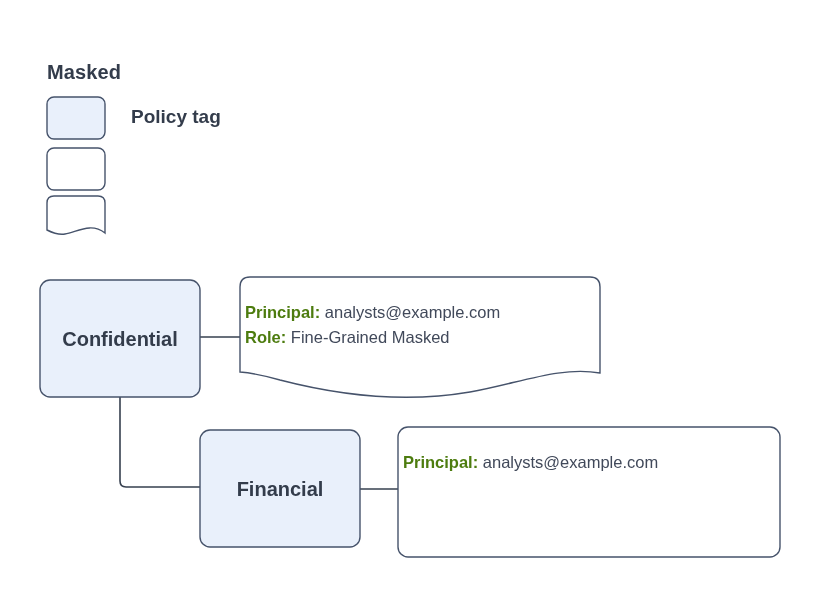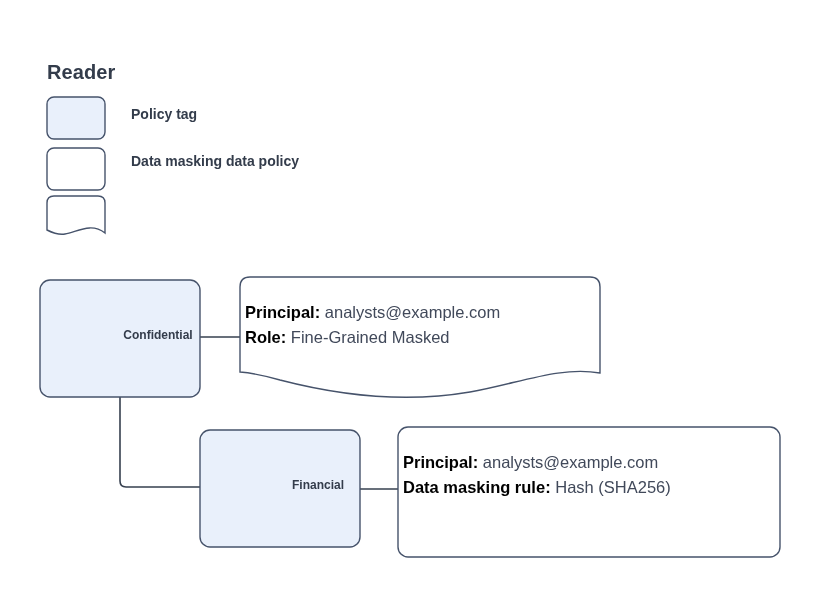--- a/index.html
+++ b/index.html
@@ -53,39 +53,38 @@
     position: absolute;
     white-space: nowrap;
     color: #333c4b;
   }
   .legend-title {
     font-size: 20px;
     font-weight: bold;
     letter-spacing: .1px;
   }
   .legend-label {
-    font-size: 14px;
+    font-size: 19px;
     font-weight: bold;
   }
   .node-label {
-    font-size: 12px;
+    font-size: 20px;
     font-weight: bold;
     text-align: center;
-    padding-left: 38px;
   }
   .callout-text {
     position: absolute;
     font-size: 16.5px;
     line-height: 25px;
     color: #41495a;
     white-space: nowrap;
   }
   .callout-text b {
     font-weight: bold;
-    color: #000000;
+    color: #4d7c0f;
   }
   .row { display: block; }
 </style>
 </head>
 <body>
 
 <div id="diagram-root">
 
   <svg class="layer" viewBox="0 0 820 598">
 
@@ -110,43 +109,38 @@
 
     <path class="wave-shape" d="M 250 277 L 590 277 Q 600 277 600 287 L 600 373
              C 560 366 520 383 470 392
              C 400 404 330 393 280 380
              C 266 376 252 373 240 372
              L 240 287 Q 240 277 250 277 Z"></path>
 
     <rect class="plain-shape" x="398" y="427" width="382" height="130" rx="10" ry="10"></rect>
   </svg>
 
-  <div class="txt legend-title" style="left:47px; top:61px;">Reader</div>
+  <div class="txt legend-title" style="left:47px; top:61px;">Masked</div>
 
   <div class="txt legend-label" style="left:131px; top:106px;">Policy tag</div>
-  <div class="txt legend-label" style="left:131px; top:153px;">Data masking data policy</div>
 
   <div class="txt node-label" style="left:40px; top:328px; width:160px;">Confidential</div>
   <div class="txt node-label" style="left:200px; top:478px; width:160px;">Financial</div>
 
   <div class="callout-text" style="left:245px; top:300px;">
     <span class="row">
       <b>Principal:</b>
       <span>analysts@example.com</span>
     </span>
     <span class="row">
       <b>Role:</b>
       <span>Fine-Grained Masked</span>
     </span>
   </div>
 
   <div class="callout-text" style="left:403px; top:450px;">
     <span class="row">
       <b>Principal:</b>
       <span>analysts@example.com</span>
     </span>
-    <span class="row">
-      <b>Data masking rule:</b>
-      <span>Hash (SHA256)</span>
-    </span>
   </div>
 
 </div>
 
 </body></html>

